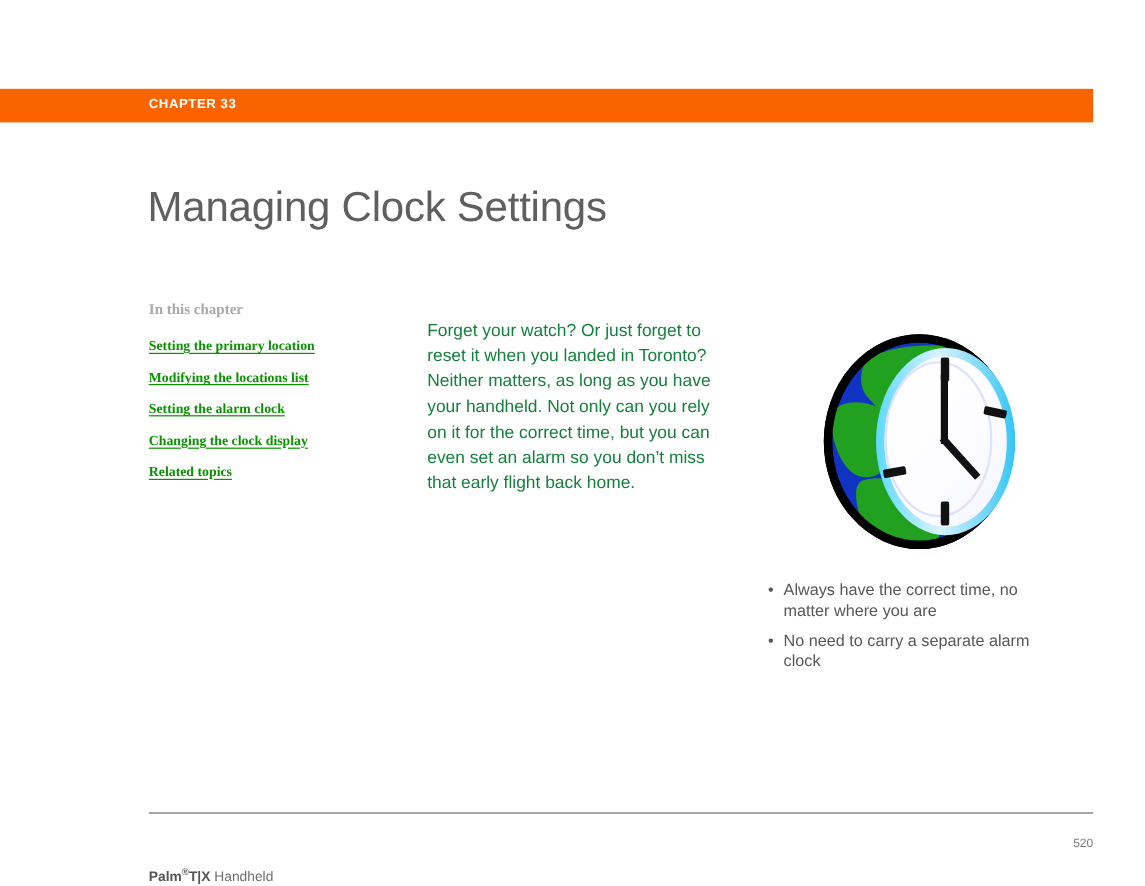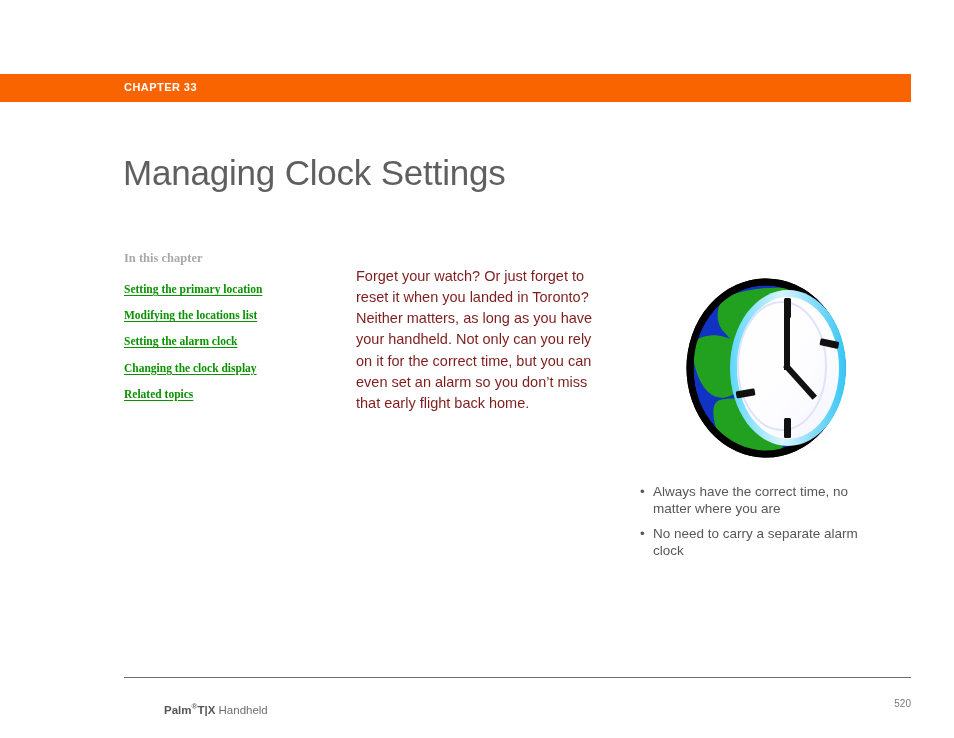--- a/index.html
+++ b/index.html
@@ -75,21 +75,21 @@
   }
 
   
   .intro {
     position: absolute;
     left: 356px;
     top: 251px;
     width: 253px;
     font-size: 14.5px;
     line-height: 21.3px;
-    color: #7f1d1d;
+    color: #15803d;
   }
 
   
   .illustration {
     position: absolute;
     left: 684px;
     top: 278px;
     width: 180px;
     height: 190px;
   }
@@ -130,25 +130,24 @@
     position: absolute;
     left: 124px;
     top: 677px;
     width: 787px;
     height: 1px;
     background: #6e6e6e;
   }
   .footer-left {
     position: absolute;
     left: 124px;
-    top: 702px;
+    top: 722px;
     font-size: 11.5px;
     color: #666666;
     white-space: nowrap;
-    margin-left: 40px;
   }
   .footer-left .brand { font-weight: bold; color: #555555; }
   .footer-left .reg { font-size: 8px; vertical-align: super; font-weight: bold; }
   .footer-left .model { font-weight: bold; color: #555555; }
   .footer-left .product { font-weight: normal; color: #6e6e6e; }
   .footer-page {
     position: absolute;
     left: 862px;
     top: 684px;
     width: 49px;

